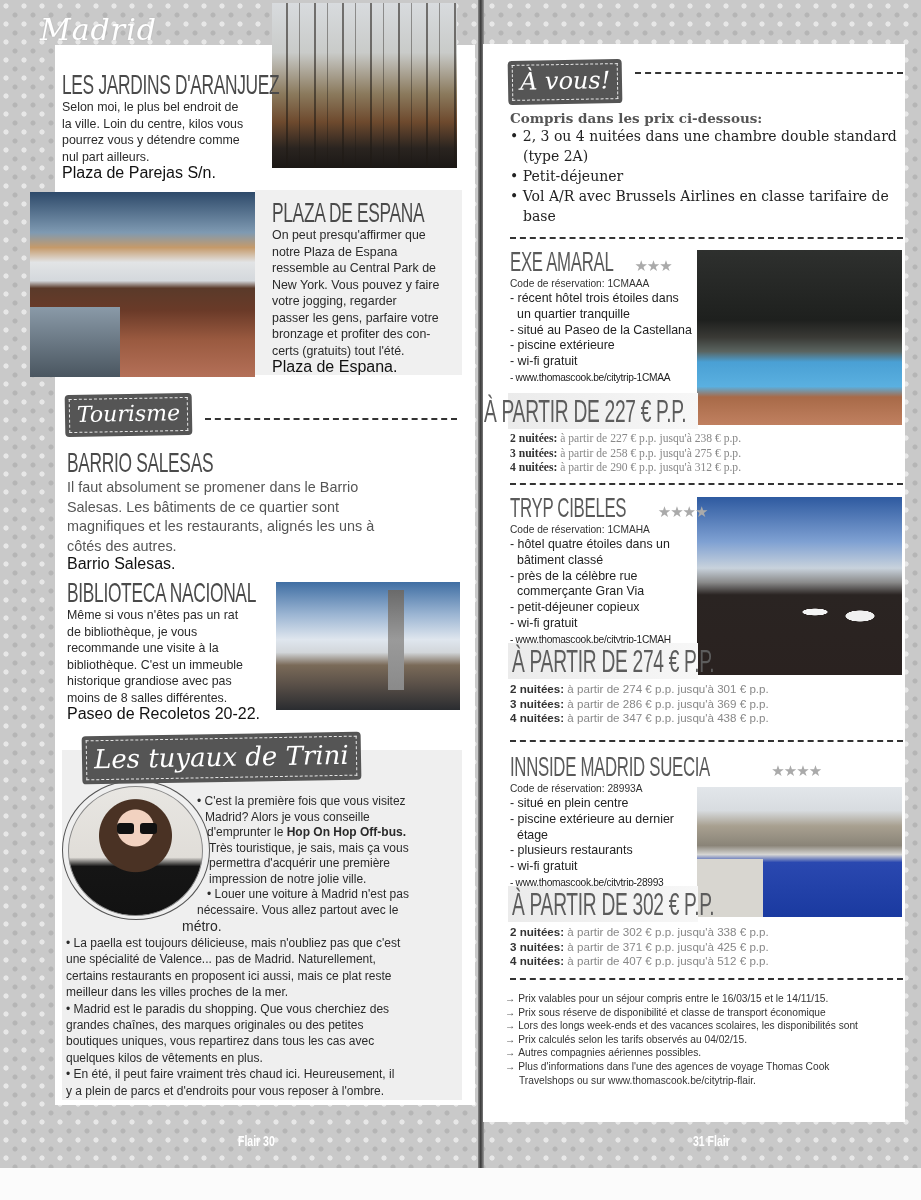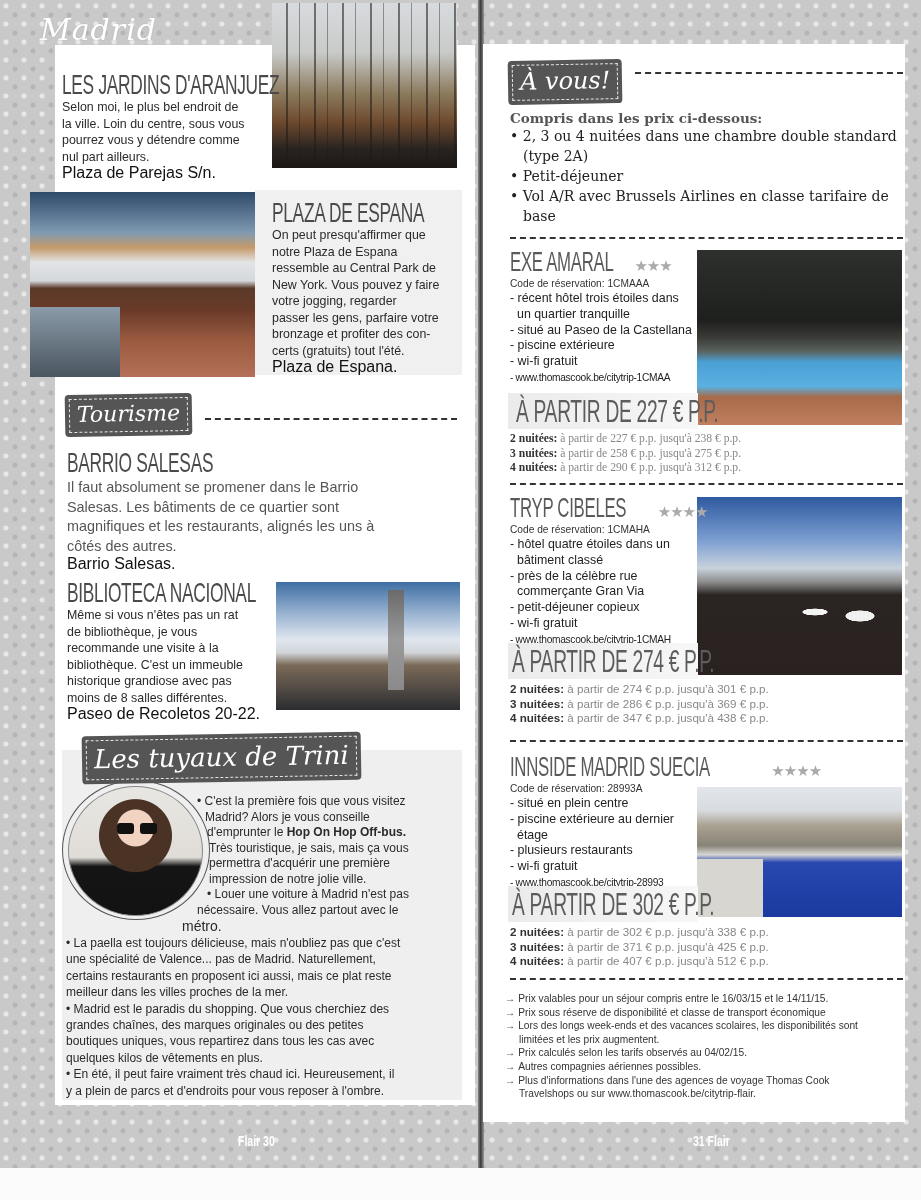--- a/index.html
+++ b/index.html
@@ -96,21 +96,21 @@
 
 <div class="page-left"></div>
 <div class="madrid-title">Madrid</div>
 
 <div class="photo photo-trees"></div>
 
 <div class="block" style="left:62px; top:70px; width:210px;">
   <div class="cond sec-title">LES JARDINS D'ARANJUEZ</div>
   <div class="body-text" style="margin-top:-1px;">
     <div>Selon moi, le plus bel endroit de</div>
-    <div>la ville. Loin du centre, sous vous</div>
+    <div>la ville. Loin du centre, kilos vous</div>
     <div>pourrez vous y détendre comme</div>
     <div>nul part ailleurs.</div>
   </div>
   <div class="addr">Plaza de Parejas S/n.</div>
 </div>
 
 <div class="photo photo-plaza"></div>
 <div class="block" style="left:255px; top:190px; width:207px; height:185px; background:#f0f0f0;"></div>
 <div class="block" style="left:272px; top:198px; width:190px;">
   <div class="cond sec-title">PLAZA DE ESPANA</div>
@@ -210,21 +210,21 @@
   </div>
   <div class="code">Code de réservation: 1CMAAA</div>
   <div class="feat">- récent hôtel trois étoiles dans</div>
   <div class="feat" style="padding-left:7px;">  un quartier tranquille</div>
   <div class="feat">- situé au Paseo de la Castellana</div>
   <div class="feat">- piscine extérieure</div>
   <div class="feat">- wi-fi gratuit</div>
   <div class="feat url">- www.thomascook.be/citytrip-1CMAA</div>
 </div>
 <div class="price-bar" style="left:508px; top:393px; width:190px;"></div>
-<div class="block" style="left:516px; top:393px;">
+<div class="block" style="left:484px; top:393px;">
   <span class="cond price-text">À PARTIR DE 227 € P.P.</span>
 </div>
 <div class="block" style="left:510px; top:432px;font-family:Liberation Serif, serif;">
   <div class="nights"><b>2 nuitées:</b> <span>à partir de 227 € p.p. jusqu'à 238 € p.p.</span></div>
   <div class="nights"><b>3 nuitées:</b> <span>à partir de 258 € p.p. jusqu'à 275 € p.p.</span></div>
   <div class="nights"><b>4 nuitées:</b> <span>à partir de 290 € p.p. jusqu'à 312 € p.p.</span></div>
 </div>
 <div class="dashline" style="left:510px; top:483px; width:393px;"></div>
 
 <div class="photo photo-roof"></div>
@@ -273,20 +273,19 @@
   <div class="nights"><b>2 nuitées:</b> <span>à partir de 302 € p.p. jusqu'à 338 € p.p.</span></div>
   <div class="nights"><b>3 nuitées:</b> <span>à partir de 371 € p.p. jusqu'à 425 € p.p.</span></div>
   <div class="nights"><b>4 nuitées:</b> <span>à partir de 407 € p.p. jusqu'à 512 € p.p.</span></div>
 </div>
 <div class="dashline" style="left:510px; top:978px; width:393px;"></div>
 
 <div class="block" style="left:505px; top:992px; width:400px;">
   <div class="note"><span class="arrow">→</span><span>Prix valables pour un séjour compris entre le 16/03/15 et le 14/11/15.</span></div>
   <div class="note"><span class="arrow">→</span><span>Prix sous réserve de disponibilité et classe de transport économique</span></div>
   <div class="note"><span class="arrow">→</span><span>Lors des longs week-ends et des vacances scolaires, les disponibilités sont</span></div>
-  <div class="note" style="padding-left:14px;">limitées et les prix augmentent.</div>
   <div class="note"><span class="arrow">→</span><span>Prix calculés selon les tarifs observés au 04/02/15.</span></div>
   <div class="note"><span class="arrow">→</span><span>Autres compagnies aériennes possibles.</span></div>
   <div class="note"><span class="arrow">→</span><span>Plus d'informations dans l'une des agences de voyage Thomas Cook</span></div>
   <div class="note" style="padding-left:14px;">Travelshops ou sur www.thomascook.be/citytrip-flair.</div>
 </div>
 
 <div class="folio" style="left:693px;">31 Flair</div>
 
 </body></html>

